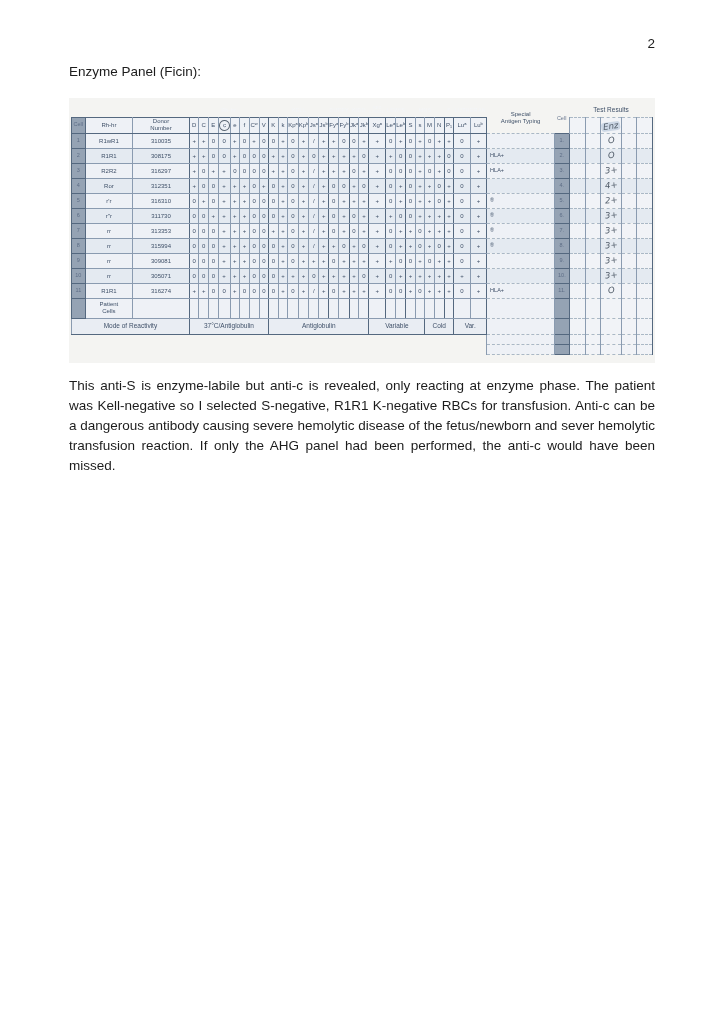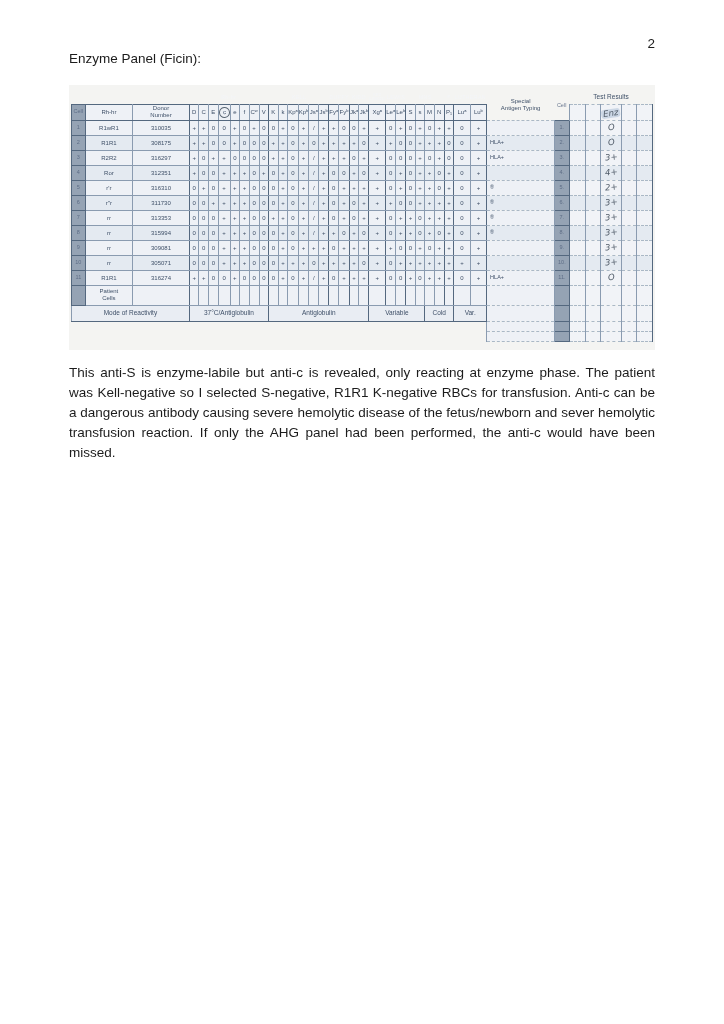--- a/index.html
+++ b/index.html
@@ -1,19 +1,19 @@
 <!DOCTYPE html>
 <html><head>
 <meta charset="utf-8">
 <style>
   html,body{margin:0;padding:0;}
   body{width:724px;height:1024px;background:#ffffff;font-family:"Liberation Sans",sans-serif;color:#1c1c1c;position:relative;overflow:hidden;}
   .content{padding:0 69px;}
   .page-number{margin-top:36px;text-align:right;font-size:13.5px;}
-  .heading{font-size:13.5px;}
+  .heading{margin-top:13px;font-size:13.5px;}
   
   .scan{margin-top:19px;background:#f4f4f2;padding:6px 2px 8px 2px;width:582px;}
   table{border-collapse:collapse;table-layout:fixed;margin:0 auto;background:transparent;}
   td{padding:0;text-align:center;vertical-align:middle;color:#3f5068;border:1px solid #8a9bb0;background:#eef1f6;overflow:hidden;font-size:6px;line-height:1;}
   .tabs-row td{border:none;background:transparent;}
   .tabs-row{height:13px;}
   .hdr-row{height:16px;}
   .data-row{height:15px;}
   .patient-row{height:20px;}
   .footer-row{height:16px;}

